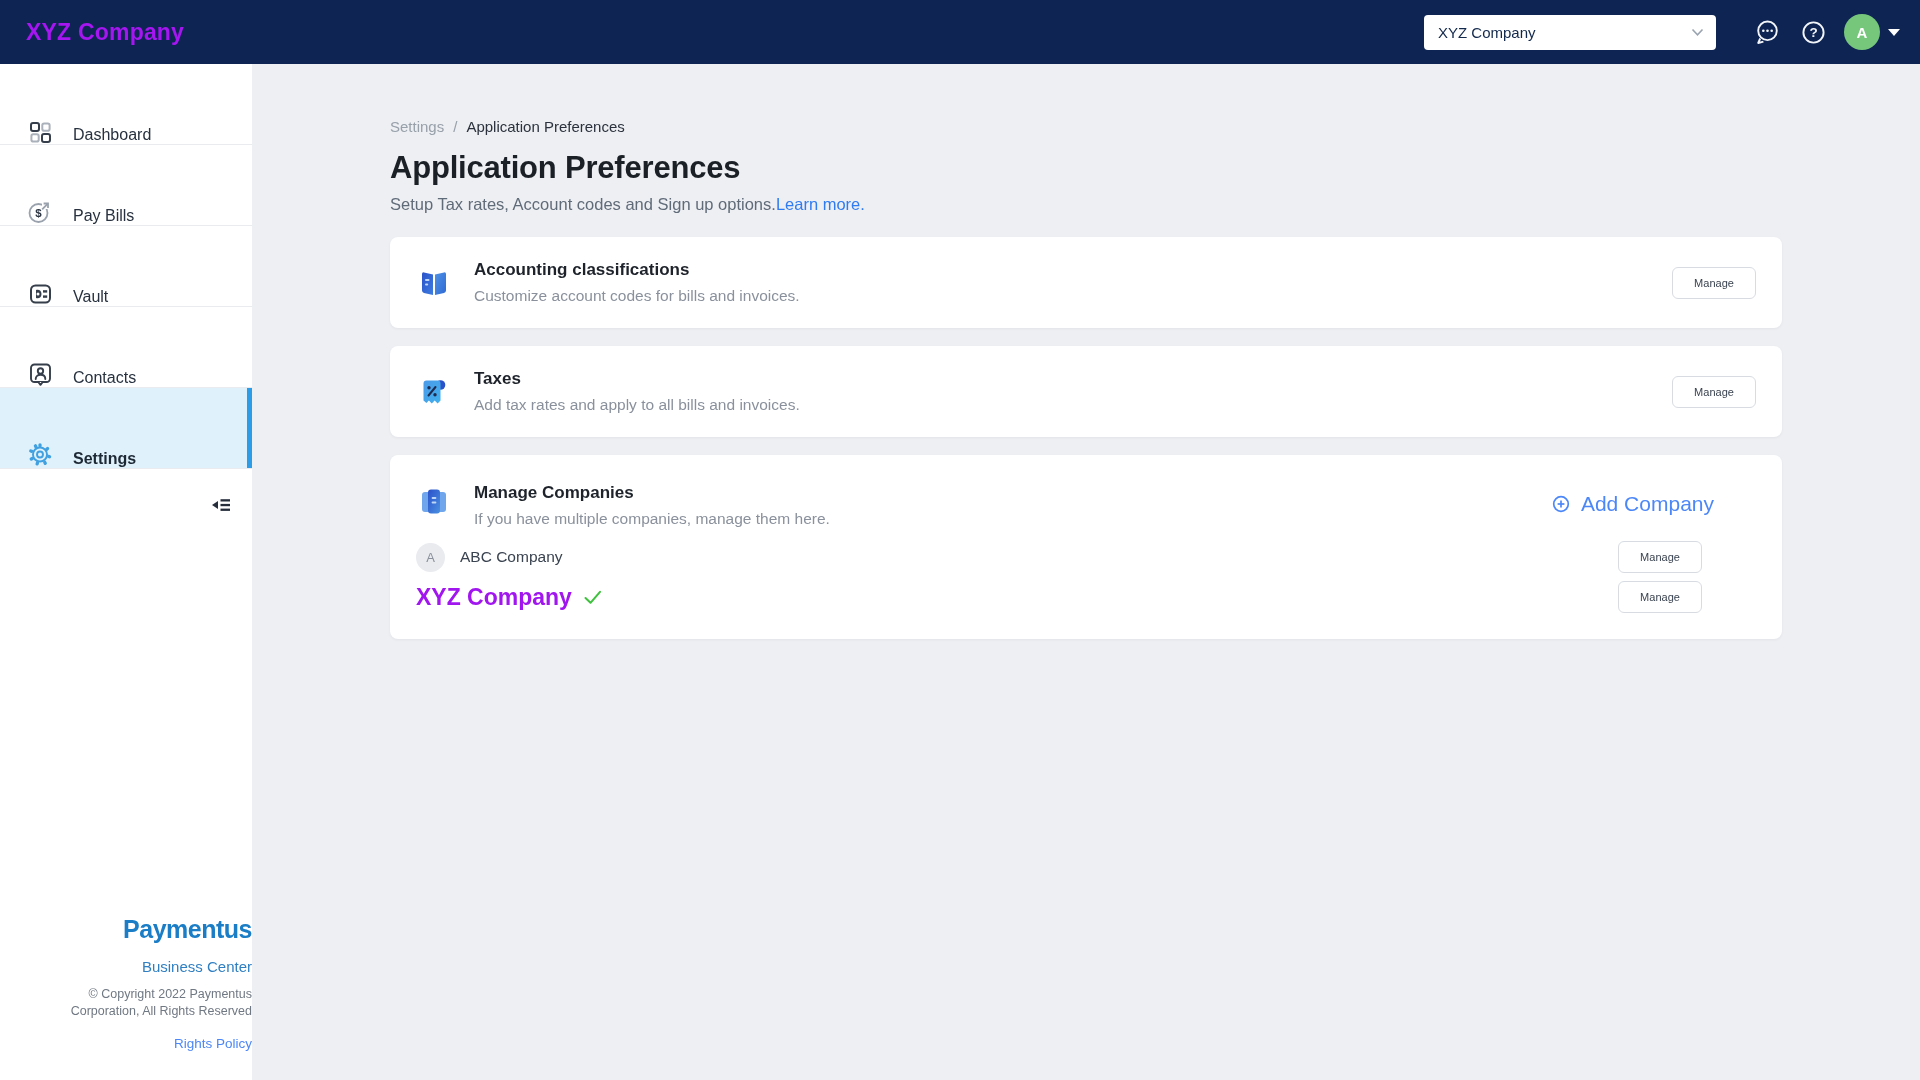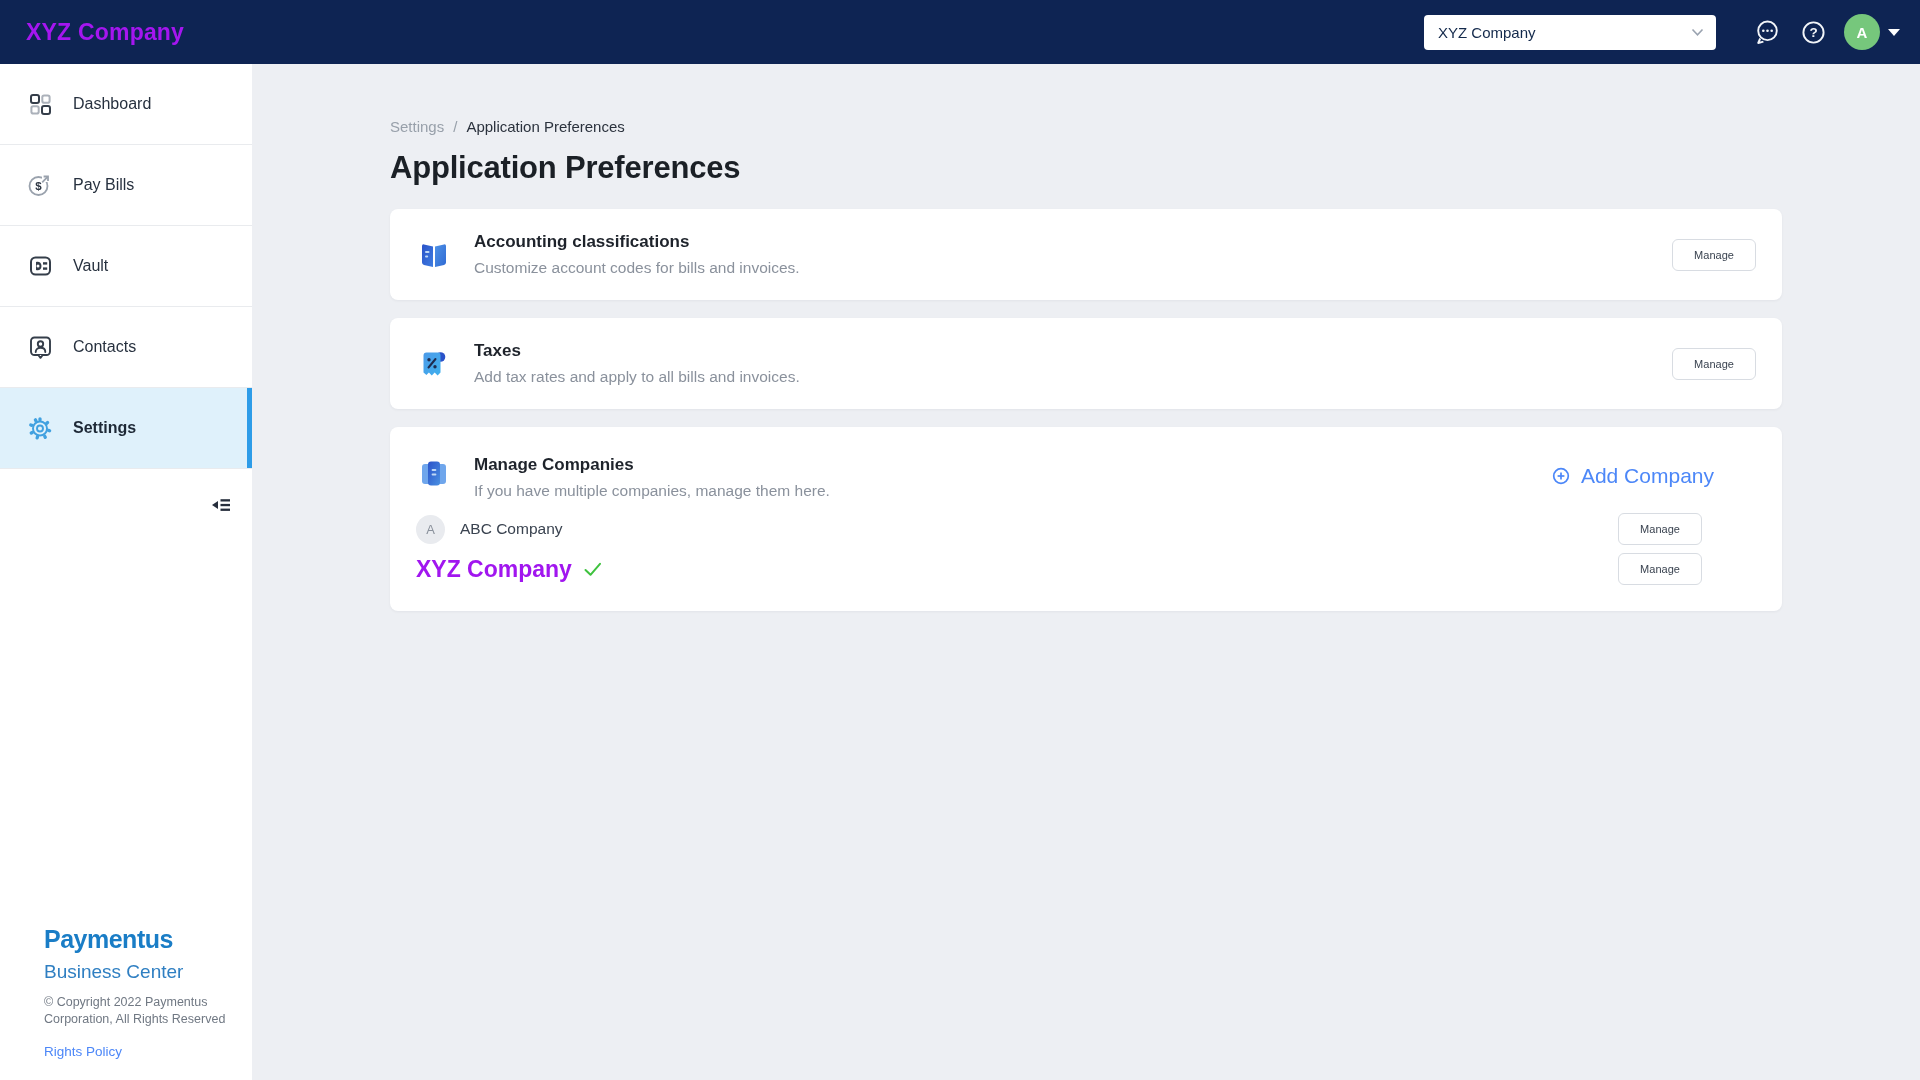--- a/index.html
+++ b/index.html
@@ -13,30 +13,30 @@
   .topbar-icon { width:30px; height:30px; display:flex; align-items:center; justify-content:center; margin-left:16px; cursor:pointer; }
   .avatar-wrap { display:flex; align-items:center; margin-left:16px; cursor:pointer; }
   .avatar { width:36px; height:36px; border-radius:50%; background:#76C77C; color:#FFFFFF; font-size:15px; font-weight:700; display:flex; align-items:center; justify-content:center; }
   .caret-down { width:0; height:0; border-left:6px solid transparent; border-right:6px solid transparent; border-top:7px solid #FFFFFF; margin-left:8px; }
 
   
   .app-body { display:flex; height:1016px; }
 
   
   .sidebar { width:252px; background:#FFFFFF; position:relative; flex-shrink:0; }
-  .nav-item { height:81px; display:flex; align-items:center; gap:20px; padding-left:27px; border-bottom:1px solid #E9EBEE; font-size:16px; color:#27313F; cursor:pointer; position:relative; }
+  .nav-item { height:81px; display:flex; align-items:flex-end; gap:20px; padding-left:27px; border-bottom:1px solid #E9EBEE; font-size:16px; color:#27313F; cursor:pointer; position:relative; }
   .nav-item .nav-ic { width:26px; display:flex; justify-content:center; }
   .nav-item.active { background:#DFF1FB; color:#1E2936; font-weight:700; }
   .nav-item.active::after { content:""; position:absolute; right:0; top:0; bottom:0; width:5px; background:#2D9CE8; }
   .collapse-row { height:72px; display:flex; align-items:center; justify-content:flex-end; padding-right:20px; }
   .collapse-btn { cursor:pointer; display:flex; }
 
-  .sidebar-footer { position:absolute; bottom:20px; left:0; width:100%; text-align:left;padding-left:44px; }
+  .sidebar-footer { position:absolute; bottom:28px; left:0; width:100%; text-align:right;padding-left:44px; }
   .pm-brand { font-size:25px; font-weight:700; color:#1A7DC6; letter-spacing:-.5px; }
-  .pm-sub { font-size:19px; color:#2F7FC2; margin-top:7px; }
+  .pm-sub { font-size:15px; color:#2F7FC2; margin-top:14px; }
   .pm-copy { font-size:12.5px; color:#707883; margin-top:11px; line-height:17px; }
   .pm-privacy { display:inline-block; font-size:13.5px; color:#4C87F8; margin-top:16px; cursor:pointer; }
 
   
   .content { flex:1; background:#EDEFF3; padding:54px 0 0 138px; }
   .breadcrumb { display:flex; gap:9px; font-size:15px; align-items:center; }
   .bc-parent { color:#98A0AA; cursor:pointer; }
   .bc-sep { color:#98A0AA; }
   .bc-current { color:#2B323D; }
   .page-title { font-size:31px; font-weight:700; color:#1B2026; margin-top:15px; letter-spacing:-.2px; }
@@ -198,20 +198,23 @@
 
   <div class="content">
 
     <div class="breadcrumb">
       <span class="bc-parent">Settings</span>
       <span class="bc-sep">/</span>
       <span class="bc-current">Application Preferences</span>
     </div>
 
     <div class="page-title">Application Preferences</div>
+    <div class="subtitle">
+      <span>Setup Tax rates, Account codes and Sign up options.</span><span class="learn-more">Learn more.</span>
+    </div>
 
     <div class="cards">
 
       <div class="card card-simple">
         <span class="card-icon">
           <svg width="36" height="36" viewBox="0 0 36 36">
             <defs>
               <linearGradient id="bkL" x1="0" y1="0" x2="1" y2="1">
                 <stop offset="0" stop-color="#2A52C9"></stop>
                   <stop offset="1" stop-color="#3E7DE0"></stop>

